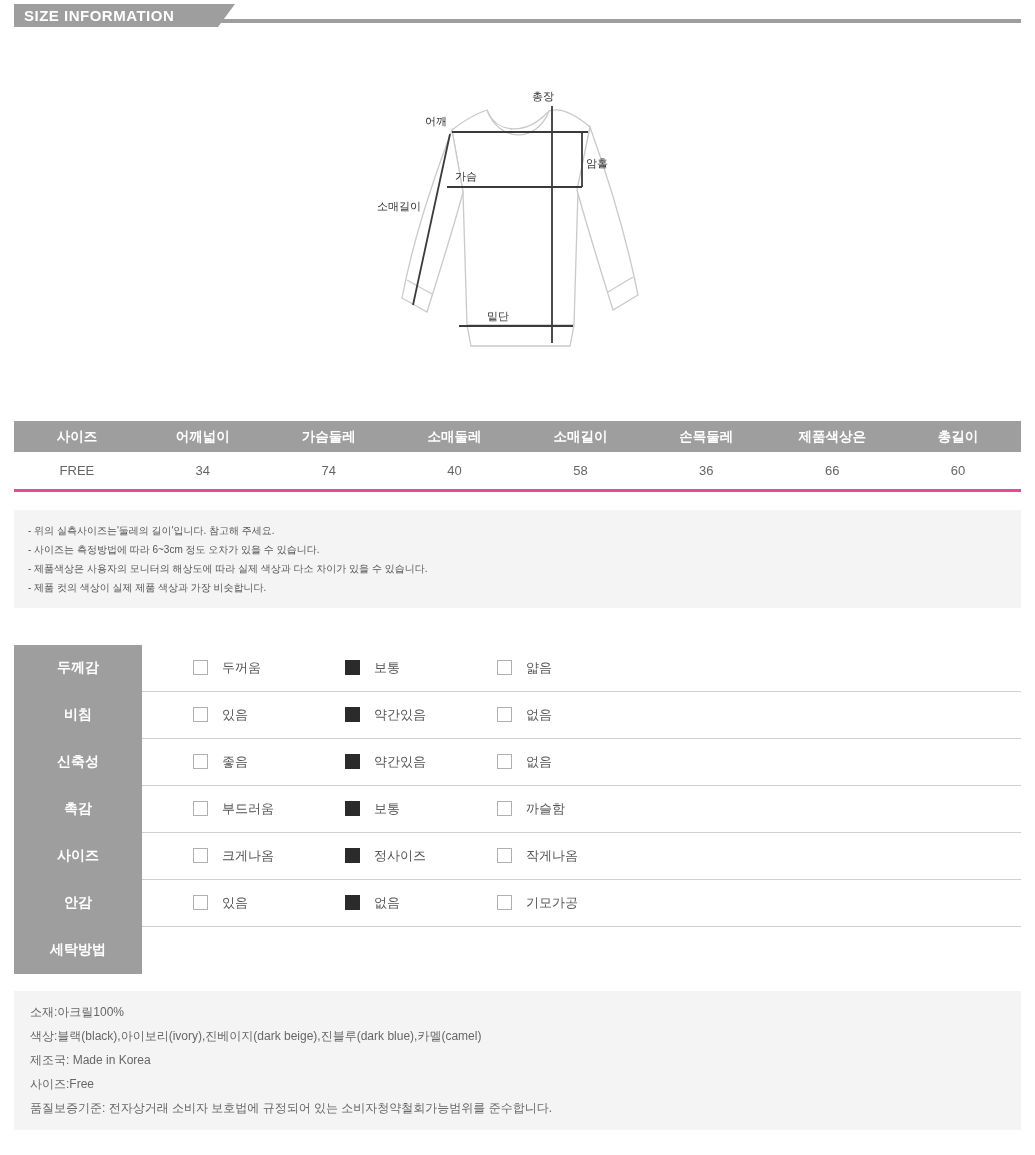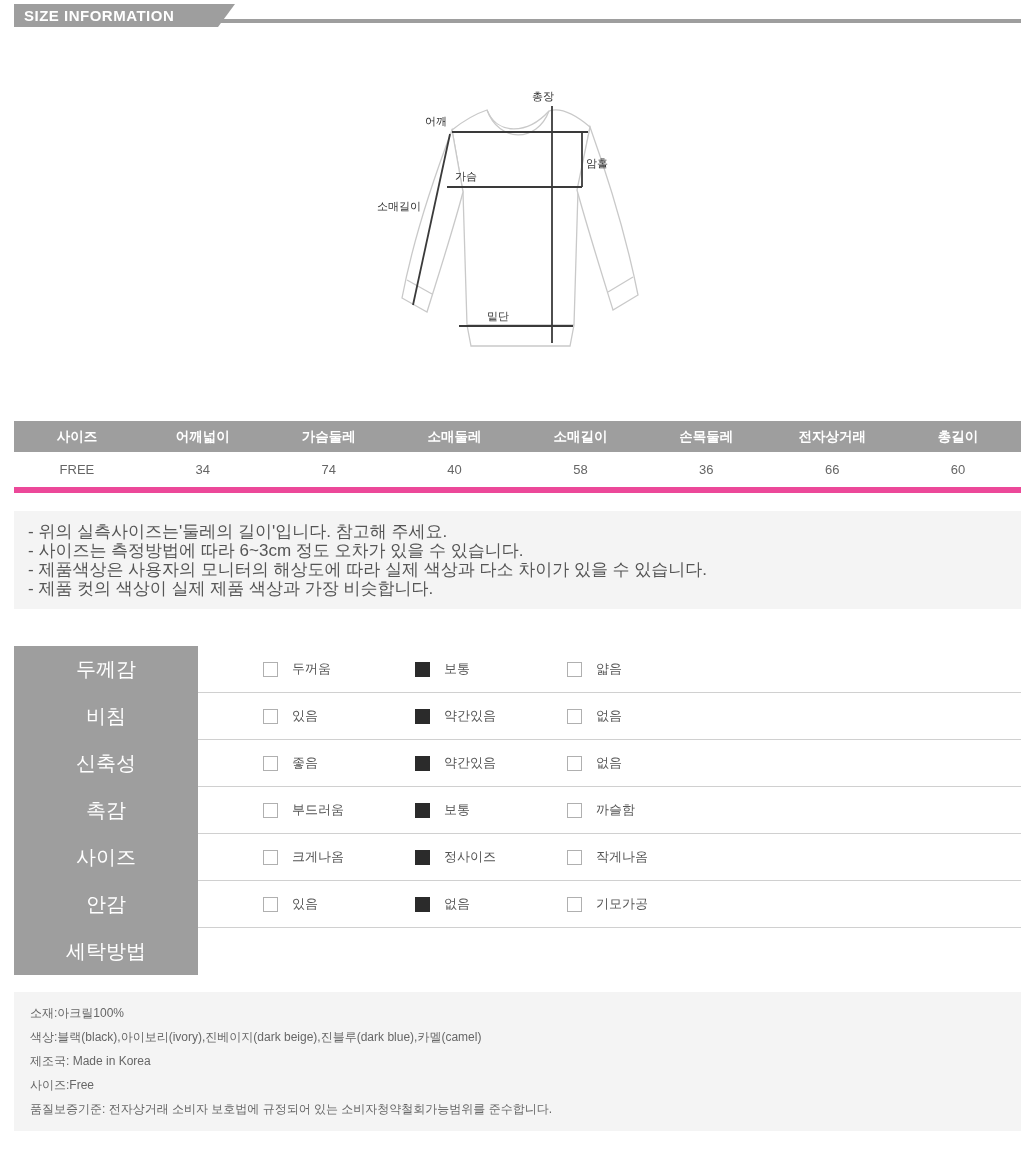--- a/index.html
+++ b/index.html
@@ -31,37 +31,37 @@
   .dlabel { font-size: 11px; fill: #333333; font-family: "Liberation Sans", sans-serif; }
 
   
   .size-table { width: 100%; border-collapse: collapse; margin-top: 61px; table-layout: fixed; }
   .size-table th {
     background: #9e9e9e; color: #ffffff; font-size: 13.5px; font-weight: bold;
     height: 31px; text-align: center;
   }
   .size-table td {
     color: #666666; font-size: 13px; height: 38px; text-align: center;
-    background: #ffffff; border-bottom: 6px solid #ec4899;
+    background: #ffffff; border-bottom: 3px solid #ec4899;
   }
 
   
   .notes { margin-top: 18px; background: #f4f4f4; padding: 11px 14px; }
-  .note-line { font-size: 17px; color: #555555; line-height: 19px; }
+  .note-line { font-size: 10px; color: #555555; line-height: 19px; }
 
   
   .spec-table { margin-top: 37px; }
   .spec-row { display: flex; height: 47px; }
   .spec-row-label {
-    width: 184px; background: #9e9e9e; color: #ffffff;
-    font-size: 20px; font-weight: normal;
+    width: 128px; background: #9e9e9e; color: #ffffff;
+    font-size: 14px; font-weight: bold;
     display: flex; align-items: center; justify-content: center;
   }
   .spec-row-content {
-    flex: 1; display: flex; align-items: center; padding-left: 65px;
+    flex: 1; display: flex; align-items: center; padding-left: 51px;
     background: #ffffff; border-bottom: 1px solid #d0d0d0;
   }
   .spec-option { width: 152px; display: flex; align-items: center; }
   .checkbox {
     width: 15px; height: 15px; border: 1px solid #b0b0b0; background: #ffffff;
     margin-right: 14px; flex: none;
   }
   .checkbox.checked { background: #2b2b2b; border-color: #2b2b2b; }
   .opt-label { font-size: 13px; color: #555555; white-space: nowrap; }
 
@@ -114,21 +114,21 @@
 
   <table class="size-table">
     <thead>
       <tr>
         <th>사이즈</th>
         <th>어깨넓이</th>
         <th>가슴둘레</th>
         <th>소매둘레</th>
         <th>소매길이</th>
         <th>손목둘레</th>
-        <th>전자상거래</th>
+        <th>제품색상은</th>
         <th>총길이</th>
       </tr>
     </thead>
     <tbody>
       <tr>
         <td>FREE</td>
         <td>34</td>
         <td>74</td>
         <td>40</td>
         <td>58</td>

